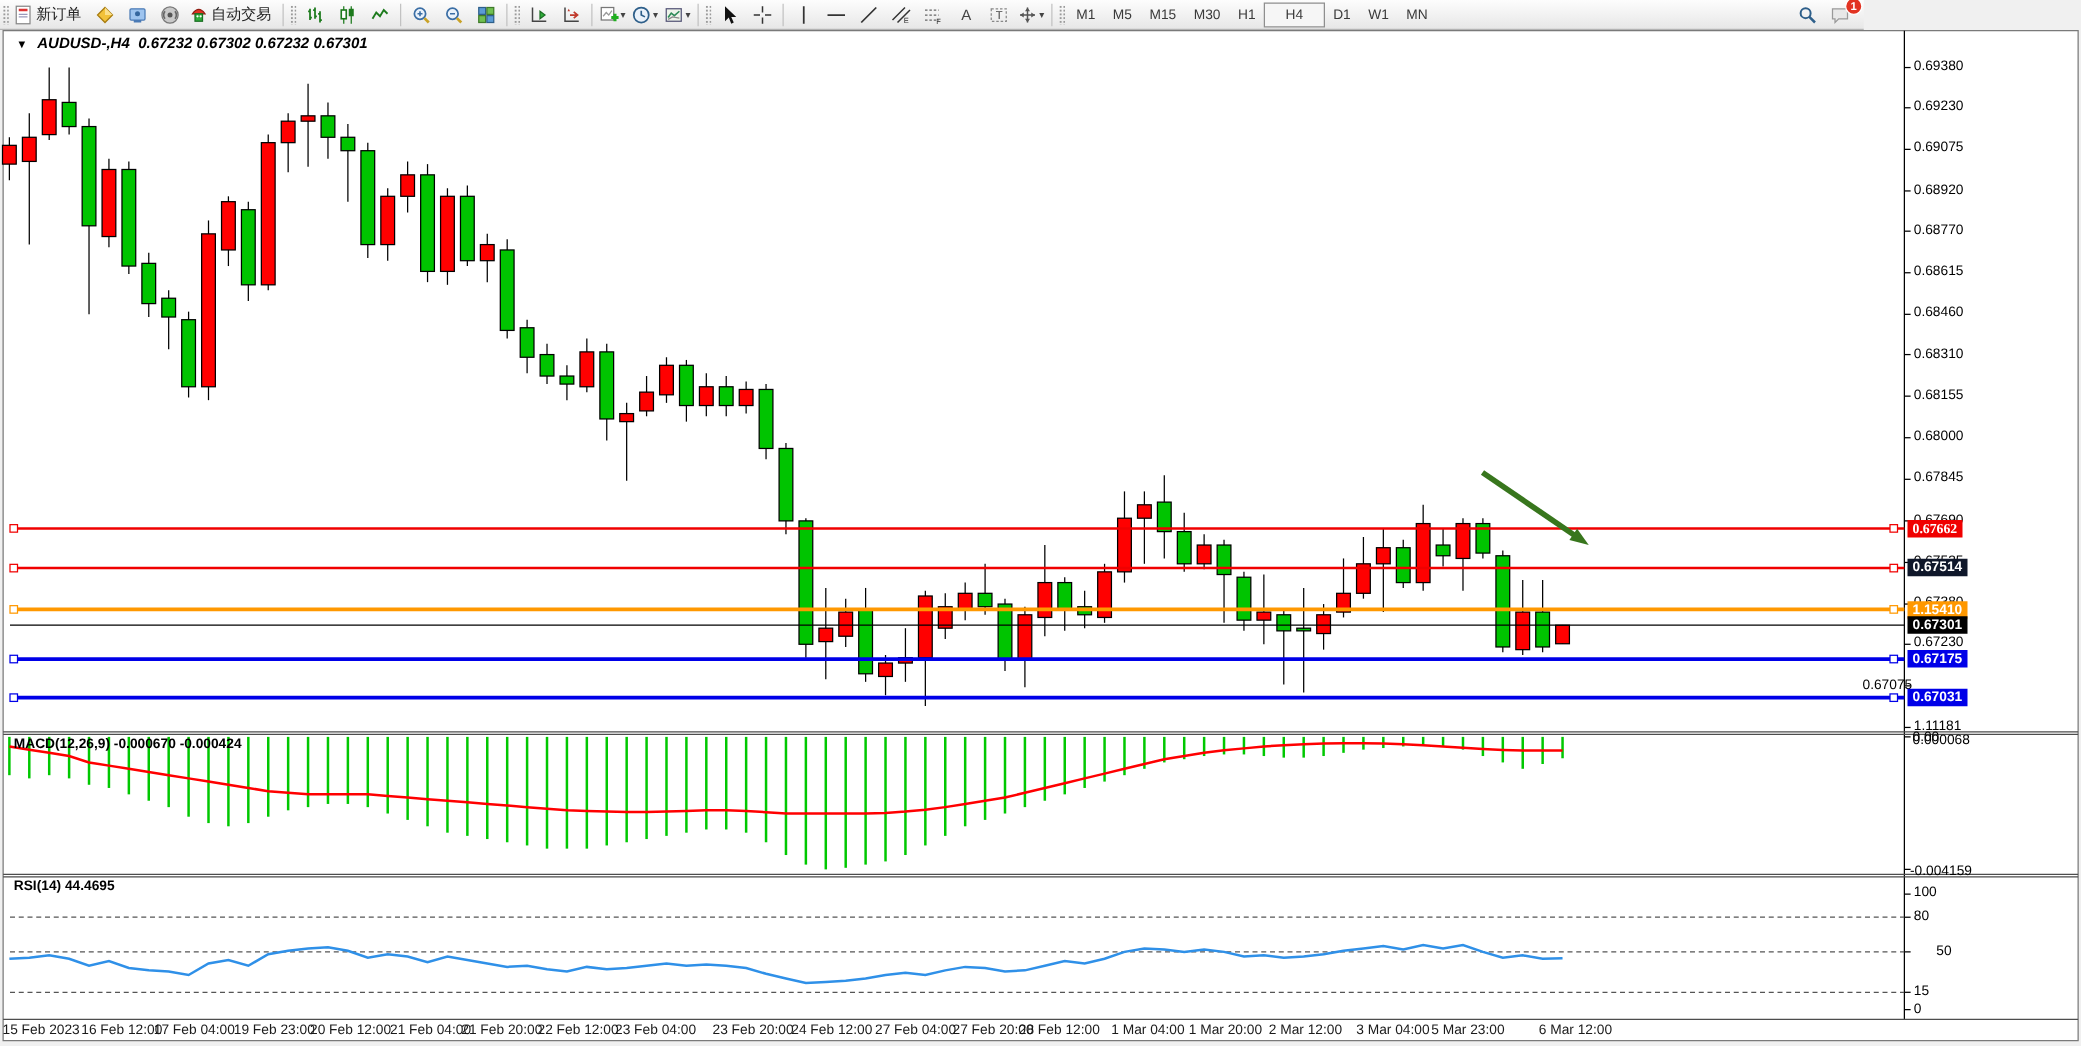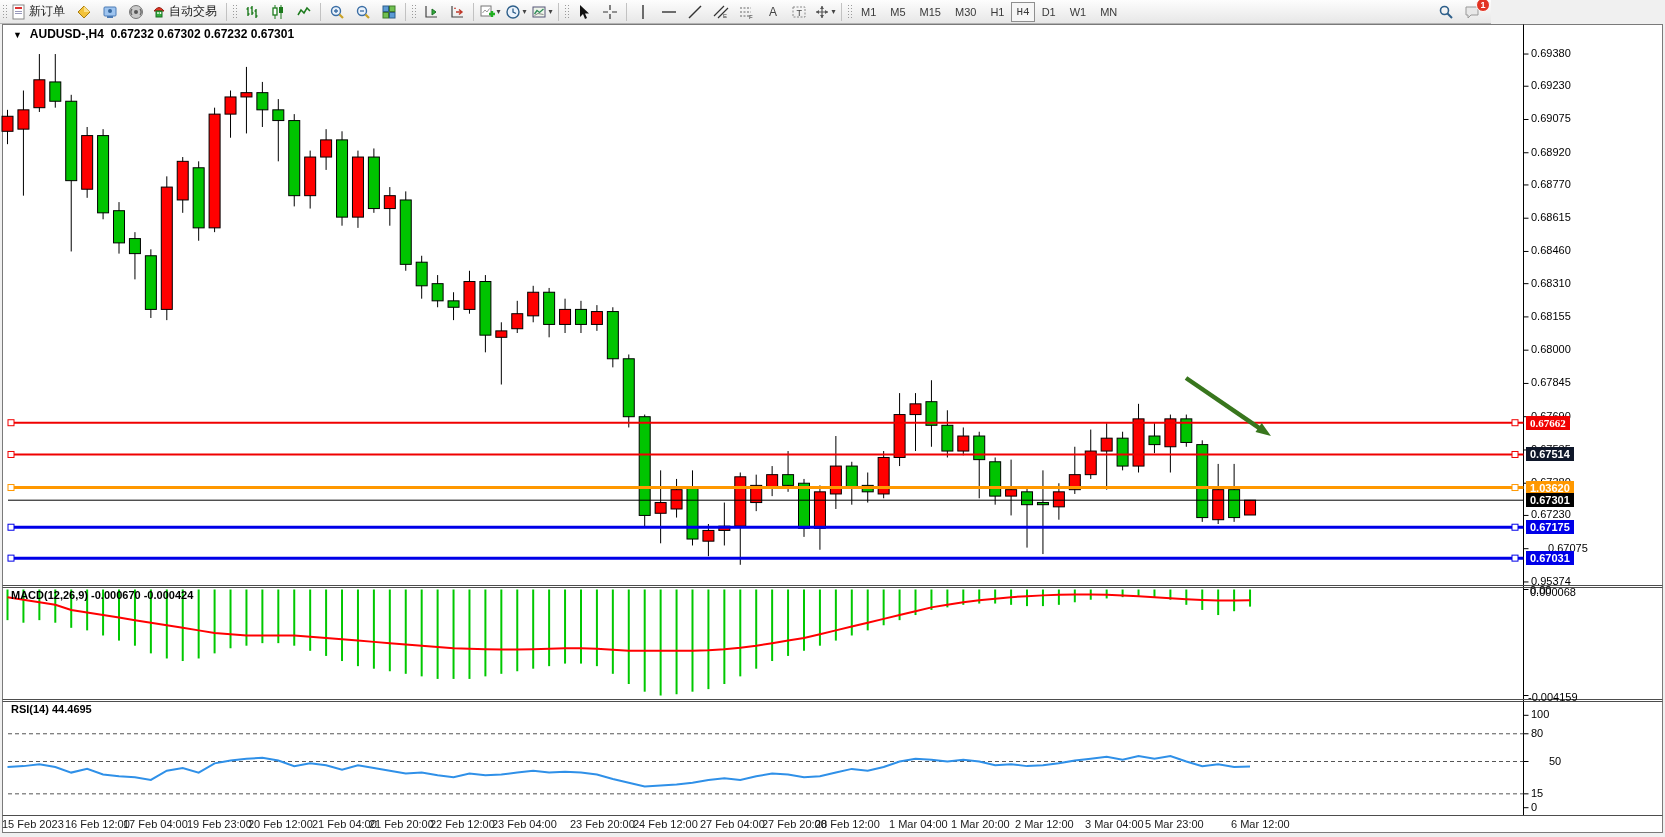--- a/index.html
+++ b/index.html
@@ -10,29 +10,29 @@
     background:linear-gradient(#fdfdfd,#e7e7e7);border-bottom:1px solid #b3b3b3;
     display:flex;align-items:center;font-size:12px;color:#222;}
   .grip{width:5px;height:16px;margin:0 2px;
     background-image:radial-gradient(#9a9a9a 1px,transparent 1px);background-size:3px 3px;}
   .tb-sep{width:1px;height:18px;background:#c2c2c2;margin:0 3px;}
   .tb-btn{height:20px;min-width:22px;display:flex;align-items:center;justify-content:center;
     padding:0 2px;cursor:default;}
   .tb-text{padding:0 4px 0 2px;white-space:nowrap;}
   .caret{font-size:8px;color:#444;margin-left:1px;}
   .tf{font-size:11px;color:#3a3a3a;padding:2px 7px;height:16px;line-height:16px;}
-  .tf.active{background:#f6f6f6;border:1px solid #8f8f8f;padding:1px 4px;font-family:Liberation Mono, monospace;}
+  .tf.active{background:#f6f6f6;border:1px solid #8f8f8f;padding:1px 16px;}
   .tb-right{position:absolute;right:6px;top:1px;display:flex;align-items:center;height:21px;}
   .badge{position:absolute;right:-5px;top:-4px;background:#e23322;color:#fff;font-size:9px;
     font-weight:bold;border-radius:7px;min-width:12px;height:12px;line-height:12px;text-align:center;
     border:1px solid #fff;}
   .icon16{width:16px;height:16px;display:block;}
   
   .ov{position:absolute;white-space:nowrap;}
-  .chart-title{left:13px;top:27px;font-size:12px;font-weight:bold;color:#000;}
+  .chart-title{left:13px;top:27px;font-size:12px;font-weight:bold;color:#000;font-style:italic;}
   .chart-title .tri{font-size:9px;margin-right:5px;}
   .ind-label{font-size:11px;font-weight:bold;color:#000;}
   .axis-lbl{font-size:11px;color:#000;}
   .price-box{position:absolute;left:1526px;height:14px;line-height:14px;padding:0 4px;
     font-size:11px;font-weight:bold;color:#fff;}
   .time-lbl{position:absolute;top:818px;font-size:11px;color:#1a1a1a;}
   svg.main{position:absolute;left:0;top:0;}
 </style>
 </head>
 <body>
@@ -604,25 +604,25 @@
       <div class="ov axis-lbl" style="left: 1531px; top: 211.204px;">0.68615</div>
       <div class="ov axis-lbl" style="left: 1531px; top: 244.467px;">0.68460</div>
       <div class="ov axis-lbl" style="left: 1531px; top: 276.657px;">0.68310</div>
       <div class="ov axis-lbl" style="left: 1531px; top: 309.92px;">0.68155</div>
       <div class="ov axis-lbl" style="left: 1531px; top: 343.183px;">0.68000</div>
       <div class="ov axis-lbl" style="left: 1531px; top: 376.446px;">0.67845</div>
       <div class="ov axis-lbl" style="left: 1531px; top: 409.709px;">0.67690</div>
       <div class="ov axis-lbl" style="left: 1531px; top: 442.972px;">0.67535</div>
       <div class="ov axis-lbl" style="left: 1531px; top: 476.235px;">0.67380</div>
       <div class="ov axis-lbl" style="left: 1531px; top: 508.425px;">0.67230</div>
-      <div class="ov axis-lbl" style="left: 1531px; top: 541.688px; padding-left: 17px;">0.67075</div>
-      <div class="ov axis-lbl" style="left: 1531px; top: 574.951px;">0.95374</div>
+      <div class="ov axis-lbl" style="left: 1473px; top: 541.688px; padding-left: 17px;">0.67075</div>
+      <div class="ov axis-lbl" style="left: 1531px; top: 574.951px;">1.11181</div>
       <div class="ov price-box" style="left: 1526px; top: 415.718px; background: rgb(240, 0, 0); font-family: Liberation Serif, serif;">0.67662</div>
       <div class="ov price-box" style="left: 1526px; top: 447.479px; background: #0f172a;">0.67514</div>
-      <div class="ov price-box" style="left: 1526px; top: 480.527px; background: rgb(255, 152, 0);">1.03620</div>
+      <div class="ov price-box" style="left: 1526px; top: 480.527px; background: rgb(255, 152, 0);">1.15410</div>
       <div class="ov price-box" style="left: 1526px; top: 520.228px; background: rgb(0, 0, 232);">0.67175</div>
       <div class="ov price-box" style="left: 1526px; top: 551.131px; background: rgb(0, 0, 232);">0.67031</div>
       <div class="ov price-box" style="left: 1526px; top: 493.189px; background: rgb(0, 0, 0);">0.67301</div>
       <div class="ov axis-lbl" style="left: 1531px; top: 708.3px;">100</div>
       <div class="ov axis-lbl" style="left: 1531px; top: 726.78px;">80</div>
       <div class="ov axis-lbl" style="left: 1531px; top: 754.5px; padding-left: 18px;">50</div>
       <div class="ov axis-lbl" style="left: 1531px; top: 786.84px;">15</div>
       <div class="ov axis-lbl" style="left: 1531px; top: 800.7px;">0</div>
       <div class="time-lbl" style="left: 2px;">15 Feb 2023</div>
       <div class="time-lbl" style="left: 65px;">16 Feb 12:00</div>

